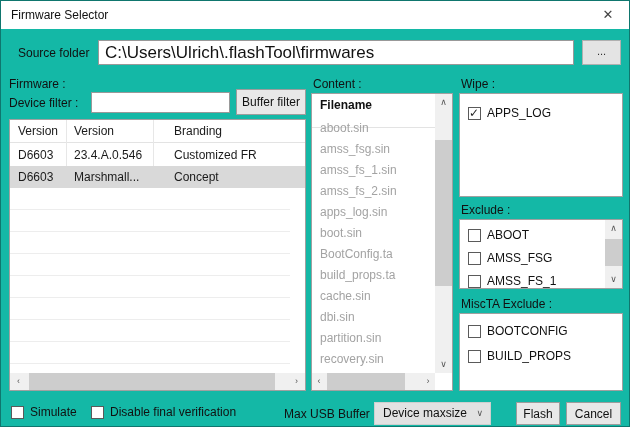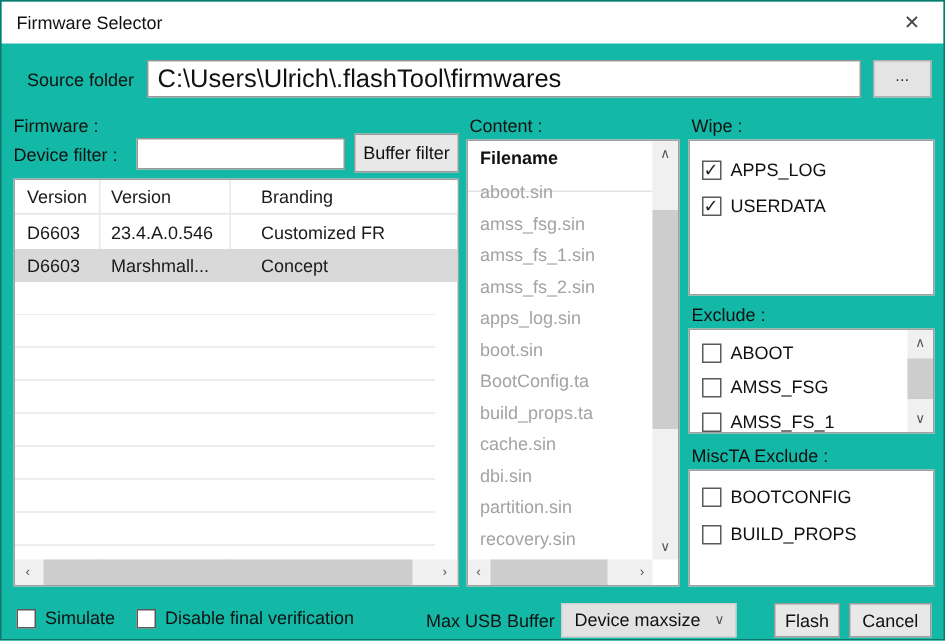--- a/index.html
+++ b/index.html
@@ -140,24 +140,20 @@
       <div class="sb-btn" style="right:0; width:14px;">›</div>
     </div>
   </div>
 
   <div class="grp-label lbl" style="top:76px;">Wipe :</div>
   <div class="grp-box" style="top:92px; height:104px;">
     <div class="chk-row" style="top:10px;">
       <span class="chk on"></span>
       <span class="chk-label">APPS_LOG</span>
     </div>
-    <div class="chk-row" style="top:34px;">
-      <span class="chk on"></span>
-      <span class="chk-label">USERDATA</span>
-    </div>
   </div>
 
   <div class="grp-label lbl" style="top:202px;">Exclude :</div>
   <div class="grp-box" style="top:218px; height:70px;">
     <div class="chk-row" style="top:6px;">
       <span class="chk"></span>
       <span class="chk-label">ABOOT</span>
     </div>
     <div class="chk-row" style="top:29px;">
       <span class="chk"></span>

